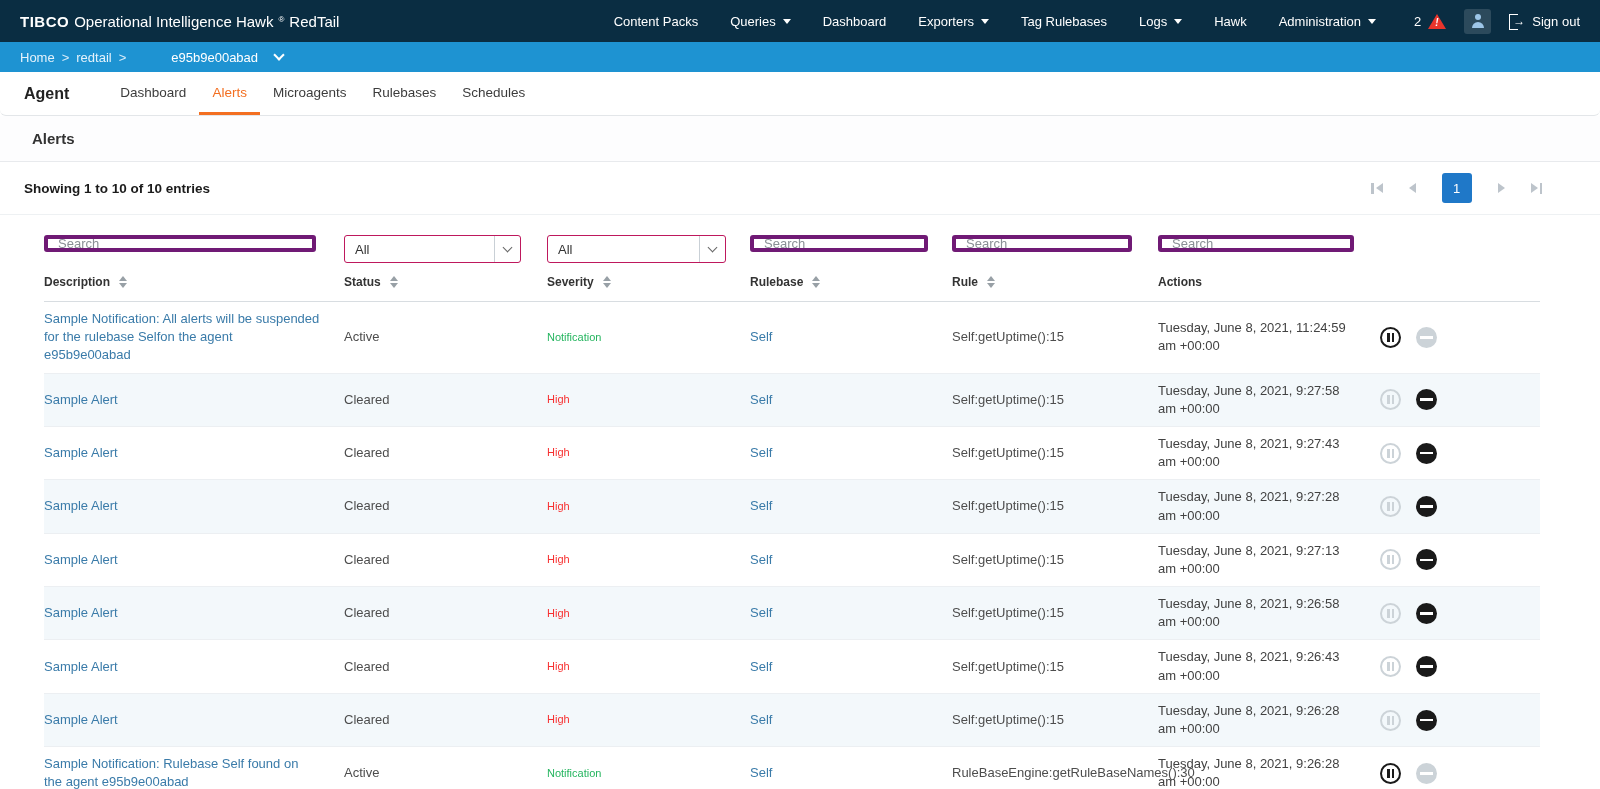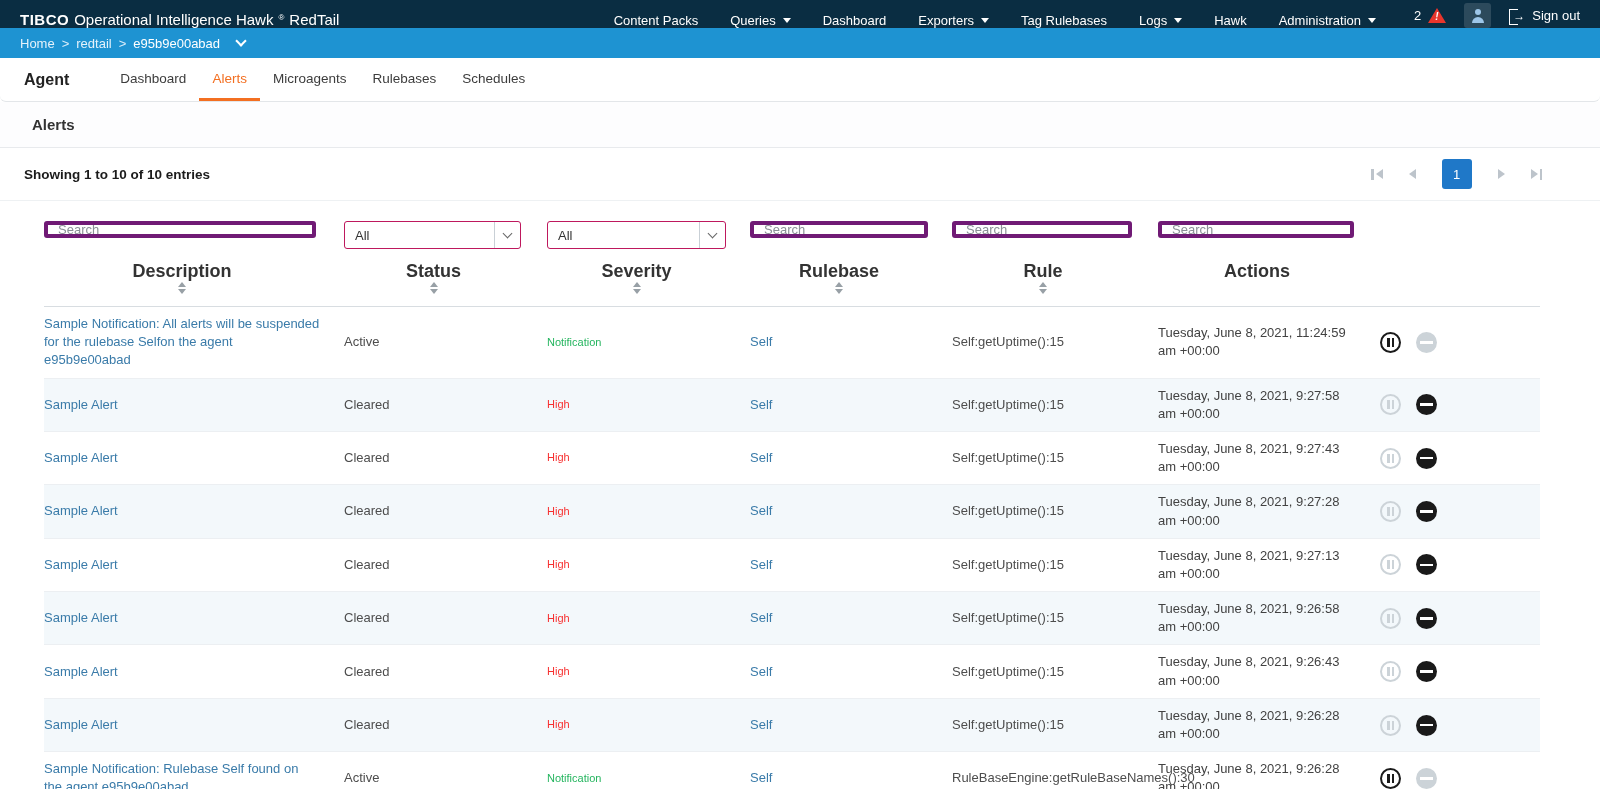--- a/index.html
+++ b/index.html
@@ -8,25 +8,25 @@
     font-family: "Liberation Sans", sans-serif;
     font-size: 13px;
     color: #333;
     background: #ffffff;
     min-width: 1600px;
   }
   a { text-decoration: none; cursor: pointer; }
 
   
   .topbar {
-    height: 28px;
+    height: 42px;
     background: #0a2d42;
     color: #fff;
     display: flex;
-    align-items: flex-end;
+    align-items: center;
     padding: 0 20px;
   }
   .brand { display: flex; align-items: baseline; gap: 5px; font-size: 15px; white-space: nowrap; }
   .brand-tibco { font-weight: 700; letter-spacing: .5px; }
   .brand-reg { font-size: 8px; vertical-align: super; position: relative; top: -5px; }
   .topnav { display: flex; align-items: center; gap: 32px; margin-left: auto; font-size: 13px; }
   .navitem { color: #fff; display: inline-flex; align-items: center; gap: 7px; white-space: nowrap; }
   .caret {
     width: 0; height: 0; display: inline-block;
     border-left: 4px solid transparent; border-right: 4px solid transparent;
@@ -54,21 +54,21 @@
     height: 30px;
     background: #1e93d2;
     color: #fff;
     display: flex;
     align-items: center;
     gap: 7px;
     padding: 0 20px;
     font-size: 13px;
   }
   .crumb { color: #e4f2fb; }
-  .crumb-current { color: #ffffff; }
+  .crumb-current { color: #ffffff; margin-left: 38px; }
   .crumb-sep { color: #dceefb; }
   .chev-down { width: 8px; height: 8px; display: inline-block;
     border-right: 2px solid #fff; border-bottom: 2px solid #fff;
     transform: rotate(45deg); margin-left: 10px; margin-top: -5px; cursor: pointer; }
 
   
   .tabbar {
     background: #fff;
     border-bottom: 1px solid #e3e6e9;
     display: flex;
@@ -126,22 +126,22 @@
     display: flex; align-items: center; justify-content: space-between;
     height: 28px; border: 1px solid #be185d; border-radius: 3px;
     padding-left: 10px; font-size: 13px; color: #333; background: #fff; cursor: pointer;
   }
   .sel-chev { width: 26px; align-self: stretch; display: flex; align-items: center; justify-content: center;
     border-left: 1px solid #c9d0d6; }
   .sel-chev i { width: 7px; height: 7px; border-right: 1.6px solid #666; border-bottom: 1.6px solid #666;
     transform: rotate(45deg); margin-top: -3px; }
 
   .heads { border-bottom: 1px solid #d8dde1; }
-  .th { display: flex; align-items: center; font-weight: 700; font-size: 18px; color: #333;
-    padding: 4px 24px 12px 0; flex-direction: column; }
+  .th { display: flex; align-items: center; gap: 9px; font-weight: 700; font-size: 12px; color: #333;
+    padding: 4px 24px 12px 0; }
   .sort { display: inline-flex; flex-direction: column; gap: 2px; cursor: pointer; }
   .sort i { width: 0; height: 0; border-left: 4px solid transparent; border-right: 4px solid transparent; display: block; }
   .sort .up { border-bottom: 5px solid #98a0a6; }
   .sort .dn { border-top: 5px solid #98a0a6; }
 
   .tr { border-bottom: 1px solid #eceff2; min-height: 42px; align-items: center; }
   .tbody .tr:nth-child(even) { background: #f3f8fb; }
   .td { padding: 8px 24px 8px 0; font-size: 13px; color: #4d4d4d; line-height: 1.4; }
   .td-desc a, .td-rulebase a { color: #3a7ba9; }
   .td-time { color: #424242; }

